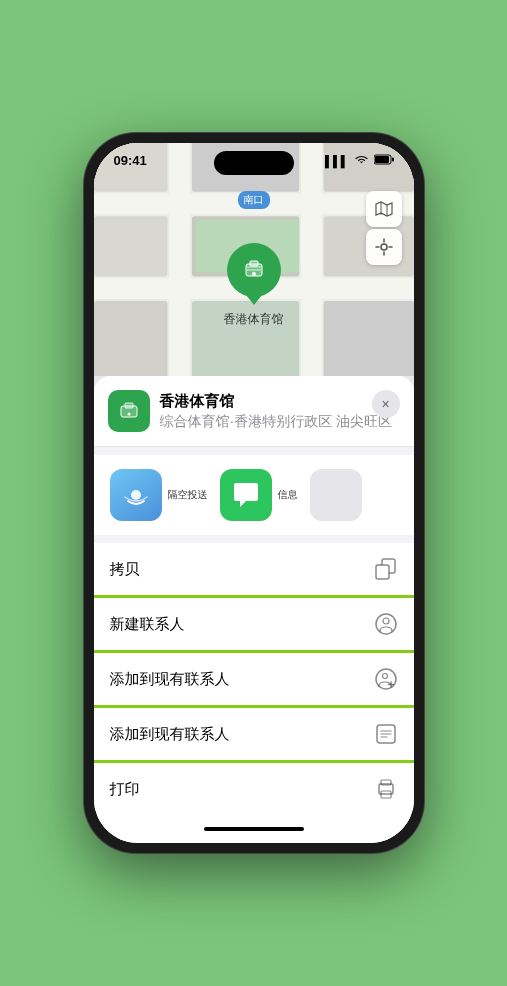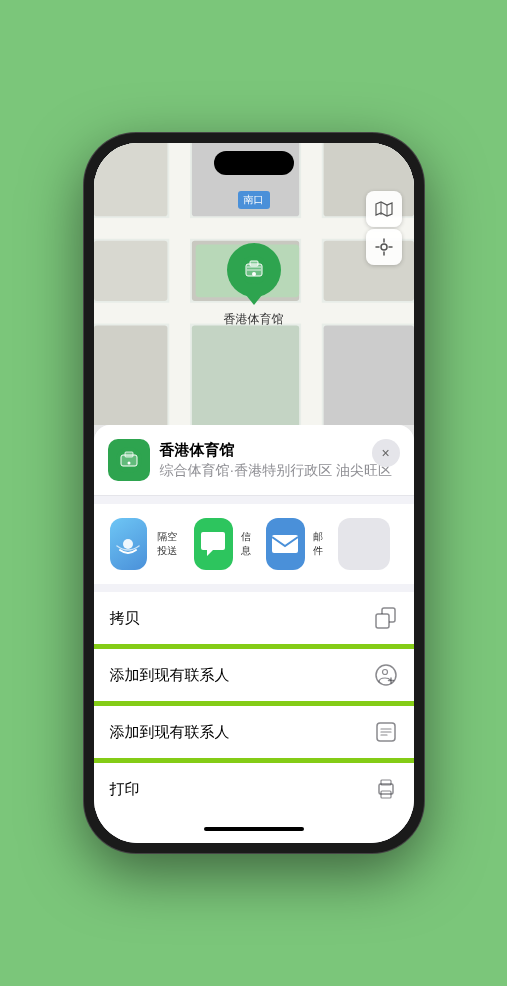--- a/index.html
+++ b/index.html
@@ -138,21 +138,21 @@
     
     .map-label {
       position: absolute;
       top: 48px;
       left: 50%;
       transform: translateX(-50%);
       background: #4a90d9;
       color: white;
       font-size: 10px;
       padding: 2px 6px;
-      border-radius: 3px;
+      border-radius: 8px;
       white-space: nowrap;
     }
     
     .bottom-sheet {
       background: #f2f2f7;
       border-radius: 16px 16px 0 0;
       padding: 0;
       position: relative;
       z-index: 5;
     }
@@ -248,21 +248,21 @@
     
     .more-row {
       background: #fff;
       margin-top: 8px;
     }
     .action-item {
       display: flex;
       align-items: center;
       justify-content: space-between;
       padding: 14px 16px;
-      border-bottom: 5px solid #84cc16;
+      border-bottom: 3px solid #84cc16;
     }
     .action-item:last-child {
       border-bottom: none;
       font-family: Liberation Serif, serif;
     }
     .action-label {
       font-size: 15px;
       color: #000;
     }
     
@@ -290,20 +290,40 @@
     }
   </style>
 </head>
 <body>
 
 <div class="phone-frame">
   <div class="phone-screen">
 
     <div class="dynamic-island"></div>
 
+    <div class="status-bar">
+      <span class="status-time">09:41</span>
+      <div class="status-icons">
+        <span>▌▌▌</span>
+        <span>
+          <svg width="15" height="11" viewBox="0 0 15 11">
+            <path d="M7.5 9.5 L9 7.5 L6 7.5 Z" fill="#000"></path>
+            <path d="M4.5 6.5 Q7.5 4 10.5 6.5" fill="none" stroke="#000" stroke-width="1.2" stroke-linecap="round"></path>
+            <path d="M2 4.5 Q7.5 0.5 13 4.5" fill="none" stroke="#000" stroke-width="1.2" stroke-linecap="round"></path>
+          </svg>
+        </span>
+        <span>
+          <svg width="20" height="11" viewBox="0 0 20 11">
+            <rect x="0" y="1" width="17" height="9" rx="2" ry="2" fill="none" stroke="#000" stroke-width="1"></rect>
+            <rect x="1" y="2" width="14" height="7" rx="1" fill="#000"></rect>
+            <rect x="18" y="3.5" width="2" height="4" rx="1" fill="#000"></rect>
+          </svg>
+        </span>
+      </div>
+    </div>
 
     <div class="map-area">
 
       <svg width="100%" height="100%" viewBox="0 0 340 320" preserveAspectRatio="xMidYMid slice" style="position:absolute;top:0;left:0;">
 
         <rect width="340" height="320" fill="#e8ede8"></rect>
 
         <rect x="0" y="90" width="340" height="22" fill="#f5f5f0"></rect>
         <rect x="0" y="180" width="340" height="22" fill="#f5f5f0"></rect>
         <rect x="80" y="0" width="22" height="320" fill="#f5f5f0"></rect>
@@ -393,29 +413,20 @@
 
         <div class="share-item">
           <div class="share-icon messages">
             <svg width="32" height="32" viewBox="0 0 32 32" fill="none">
               <path d="M4 6 Q4 4 6 4 L26 4 Q28 4 28 6 L28 20 Q28 22 26 22 L16 22 L10 28 L10 22 L6 22 Q4 22 4 20 Z" fill="white"></path>
             </svg>
           </div>
           <span class="share-label">信息</span>
         </div>
 
-        <div class="share-item">
-          <div class="share-icon mail">
-            <svg width="32" height="32" viewBox="0 0 32 32" fill="none">
-              <rect x="3" y="7" width="26" height="18" rx="2" fill="white"></rect>
-              <path d="M3 9 L16 18 L29 9" stroke="#4a90d9" stroke-width="2" fill="none"></path>
-            </svg>
-          </div>
-          <span class="share-label">邮件</span>
-        </div>
 
 
         <div class="share-item">
           <div class="share-icon more">
             
           </div>
 
         </div>
       </div>
 
@@ -424,20 +435,30 @@
         <div class="action-item">
           <span class="action-label">拷贝</span>
           <div class="action-icon-svg">
             <svg width="22" height="22" viewBox="0 0 22 22" fill="none">
               <rect x="7" y="1" width="13" height="14" rx="2" stroke="#3c3c43" stroke-width="1.5" stroke-opacity="0.6" fill="none"></rect>
               <rect x="1" y="7" width="13" height="14" rx="2" stroke="#3c3c43" stroke-width="1.5" stroke-opacity="0.6" fill="white"></rect>
             </svg>
           </div>
         </div>
 
+        <div class="action-item">
+          <span class="action-label">新建联系人</span>
+          <div class="action-icon-svg">
+            <svg width="22" height="22" viewBox="0 0 22 22" fill="none">
+              <circle cx="11" cy="11" r="10" stroke="#3c3c43" stroke-width="1.5" stroke-opacity="0.6" fill="none"></circle>
+              <circle cx="11" cy="8" r="3" stroke="#3c3c43" stroke-width="1.2" stroke-opacity="0.6" fill="none"></circle>
+              <path d="M5 18 Q5 14 11 14 Q17 14 17 18" stroke="#3c3c43" stroke-width="1.2" stroke-opacity="0.6" fill="none" stroke-linecap="round"></path>
+            </svg>
+          </div>
+        </div>
 
         <div class="action-item">
           <span class="action-label">添加到现有联系人</span>
           <div class="action-icon-svg">
             <svg width="22" height="22" viewBox="0 0 22 22" fill="none">
               <circle cx="11" cy="11" r="10" stroke="#3c3c43" stroke-width="1.5" stroke-opacity="0.6" fill="none"></circle>
               <circle cx="10" cy="8" r="2.5" stroke="#3c3c43" stroke-width="1.2" stroke-opacity="0.6" fill="none"></circle>
               <path d="M4 18 Q4 14 10 14 Q14 14 15.5 16" stroke="#3c3c43" stroke-width="1.2" stroke-opacity="0.6" fill="none" stroke-linecap="round"></path>
               <line x1="16" y1="14" x2="16" y2="19" stroke="#3c3c43" stroke-width="1.5" stroke-opacity="0.6" stroke-linecap="round"></line>
               <line x1="13.5" y1="16.5" x2="18.5" y2="16.5" stroke="#3c3c43" stroke-width="1.5" stroke-opacity="0.6" stroke-linecap="round"></line>

